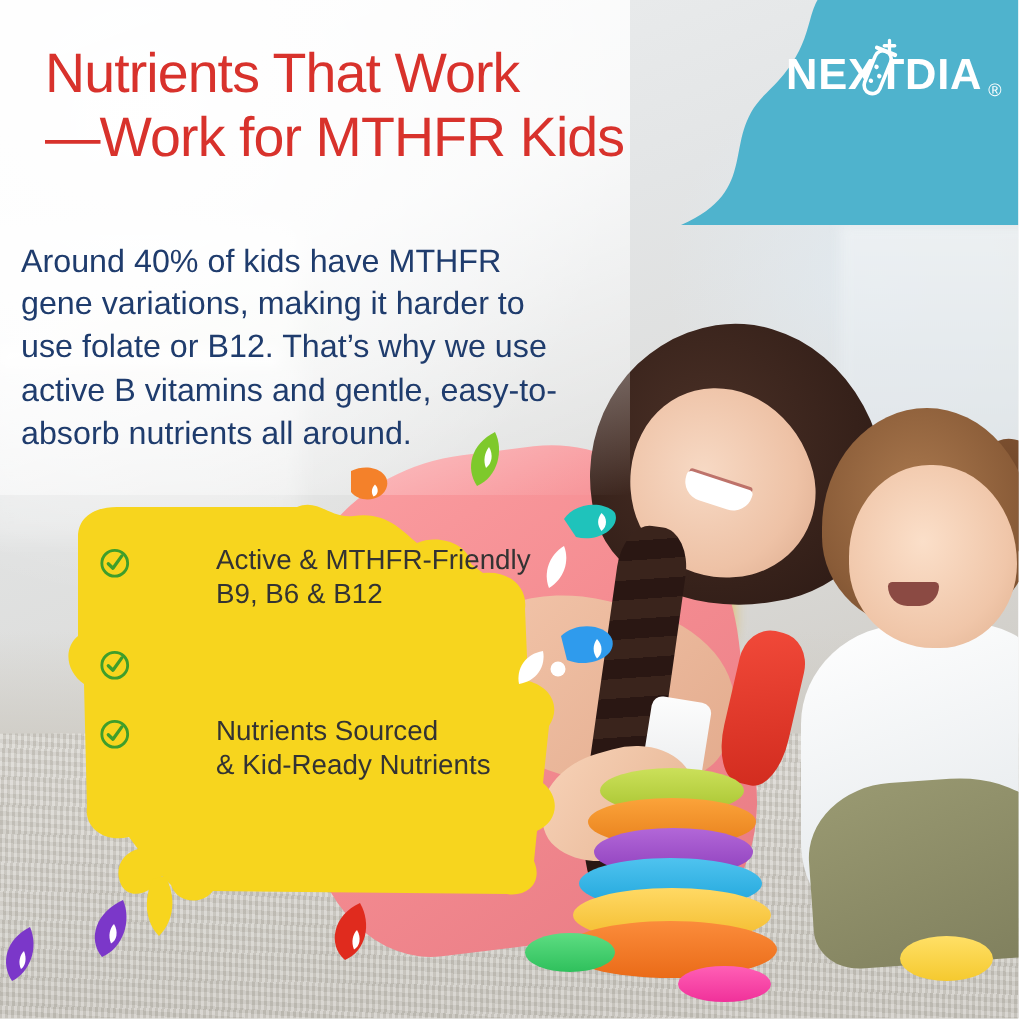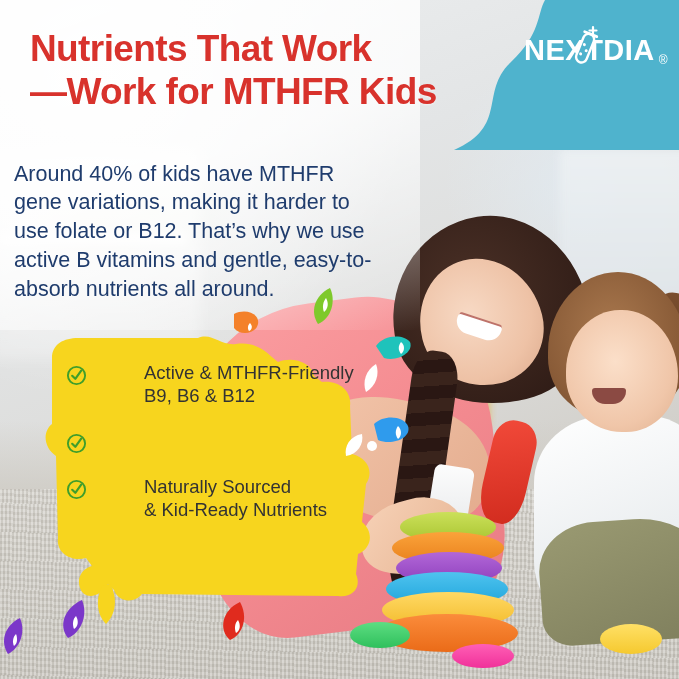--- a/index.html
+++ b/index.html
@@ -104,21 +104,21 @@
   
   .veil{position:absolute;left:0;top:0;width:420px;height:330px;
     background:linear-gradient(160deg,rgba(255,255,255,.90) 0%,rgba(255,255,255,.78) 48%,rgba(255,255,255,.30) 82%,rgba(255,255,255,0) 100%);}
 
   
   .teal{position:absolute;right:0;top:0;width:320px;height:150px;}
   .teal svg{display:block;}
 
   
   .headline{position:absolute;left:30px;top:28px;width:470px;
-    color:#d8322c;font-weight:bold;font-size:37px;line-height:1.16;
+    color:#d8322c;font-weight:normal;font-size:37px;line-height:1.16;
     letter-spacing:-.6px;text-shadow:0 1px 2px rgba(255,255,255,.55);}
   .headline div{white-space:nowrap;}
 
   
   .body-copy{position:absolute;left:14px;top:138px;width:372px;
     color:#1f3c6d;font-size:21.5px;line-height:1.34;}
 
   
   .blob{position:absolute;left:22px;top:336px;width:360px;height:300px;}
   .blob svg{display:block;}
@@ -313,19 +313,19 @@
 
 
     <div class="bullet">
       <span class="chk">
         <svg width="21" height="21" viewBox="0 0 21 21">
           <circle cx="10.5" cy="10.5" r="8.6" fill="none" stroke="#3f9e2b" stroke-width="1.9"></circle>
           <path d="M6.2,10.8 L9.3,13.8 L15.2,5.6" fill="none" stroke="#3f9e2b" stroke-width="2.2" stroke-linecap="round" stroke-linejoin="round"></path>
         </svg>
       </span>
       <span class="txt">
-        <span>Naturally Sourced</span>
+        <span>Nutrients Sourced</span>
         <span class="l2">&amp; Kid-Ready Nutrients</span>
       </span>
     </div>
 
   </div>
 </div>
 
 </body></html>

